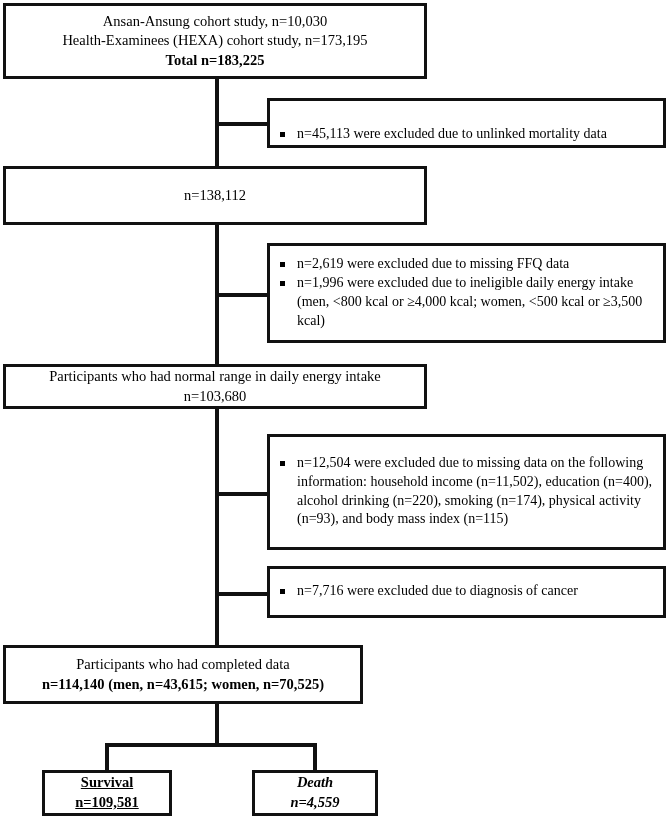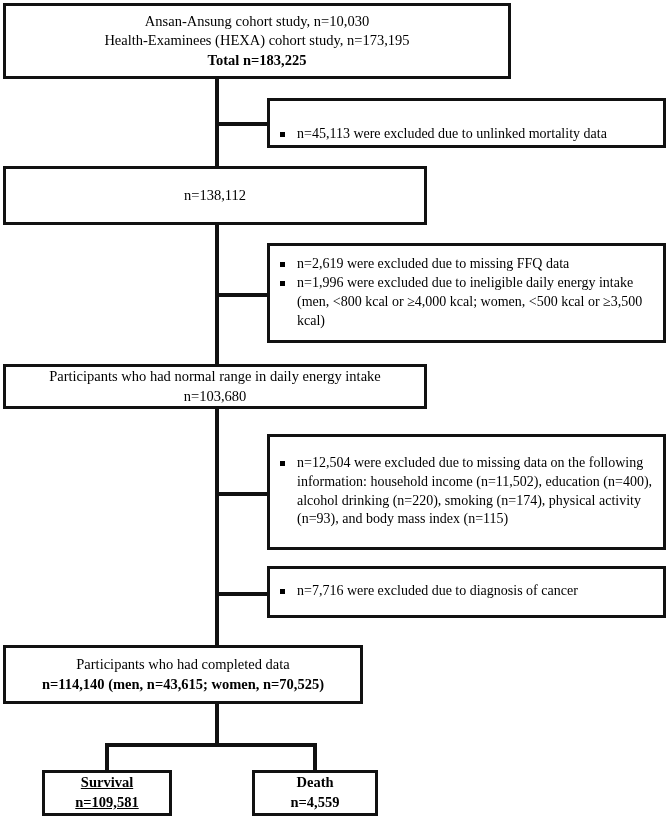--- a/index.html
+++ b/index.html
@@ -111,21 +111,21 @@
 
   <div class="hline" style="left:215px; top:592px; width:54px;"></div>
 
   <div class="vline" style="left:215px; top:703px; height:42px;"></div>
   <div class="hline" style="left:105px; top:743px; width:212px;"></div>
   <div class="vline" style="left:105px; top:743px; height:28px;"></div>
   <div class="vline" style="left:313px; top:743px; height:28px;"></div>
 
   <div class="speck" style="left:638px; top:592px;"></div>
 
-  <div class="box center main-box" style="left:3px; top:3px; width:508px; height:76px;">
+  <div class="box center main-box" style="left:3px; top:3px; width:424px; height:76px;">
     <div class="inner">
       <div>Ansan-Ansung cohort study, n=10,030</div>
       <div>Health-Examinees (HEXA) cohort study, n=173,195</div>
       <div class="b">Total n=183,225</div>
     </div>
   </div>
 
   <div class="box center main-box" style="left:3px; top:166px; width:424px; height:59px;">
     <div class="inner">
       <div>n=138,112</div>
@@ -146,21 +146,21 @@
     </div>
   </div>
 
   <div class="box center outcome-box" style="left:42px; top:770px; width:130px; height:46px;text-decoration:underline;">
     <div class="inner">
       <div>Survival</div>
       <div>n=109,581</div>
     </div>
   </div>
 
-  <div class="box center outcome-box" style="left:252px; top:770px; width:126px; height:46px;">
+  <div class="box center outcome-box" style="left:252px; top:770px; width:126px; height:46px;font-style:italic;">
     <div class="inner">
       <div>Death</div>
       <div>n=4,559</div>
     </div>
   </div>
 
   <div class="box excl-box" style="left:267px; top:98px; width:399px; height:50px;align-items:flex-end;">
     <div class="inner">
       <ul class="bullets">
         <li><span class="sq"></span><span>n=45,113 were excluded due to unlinked mortality data</span></li>

